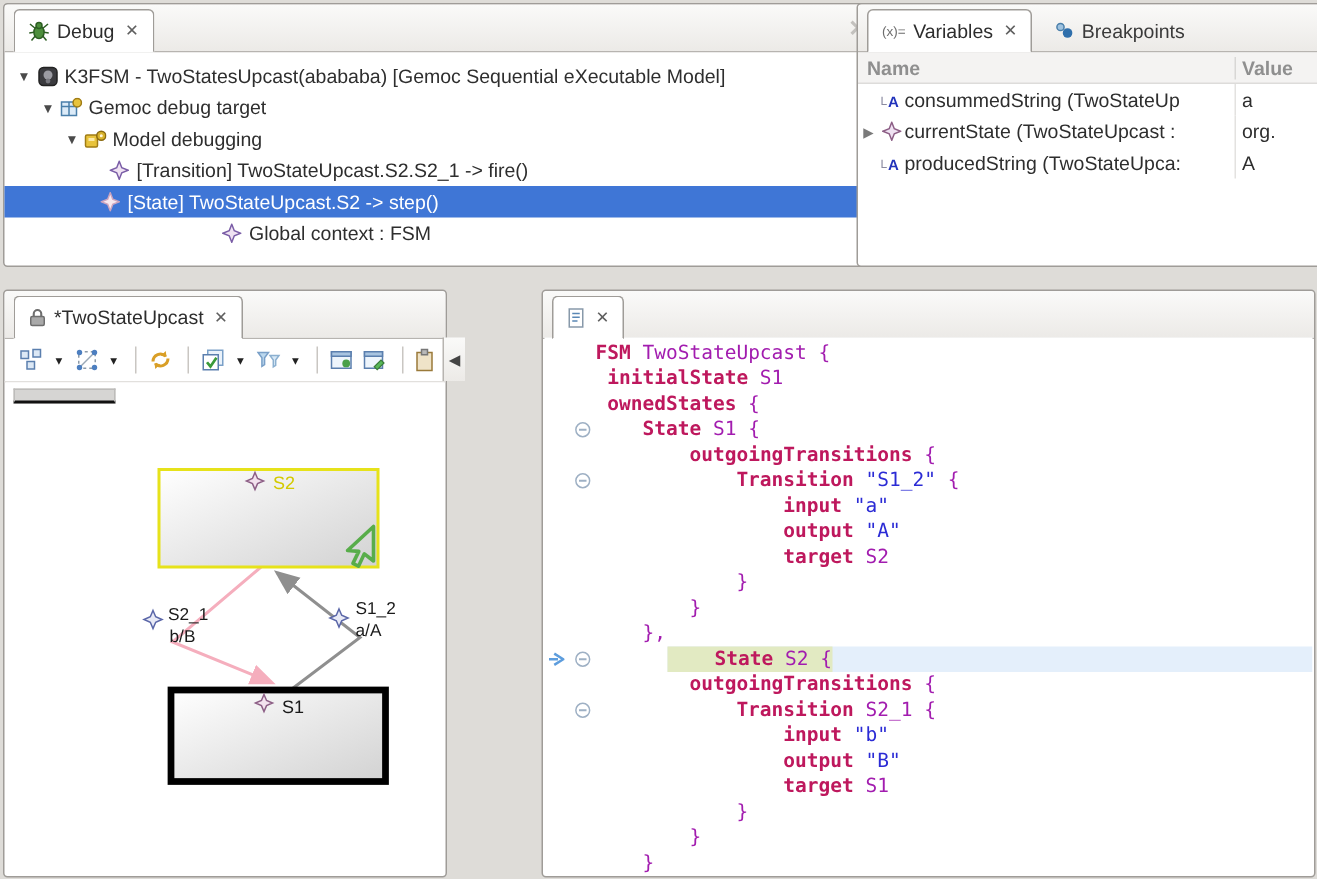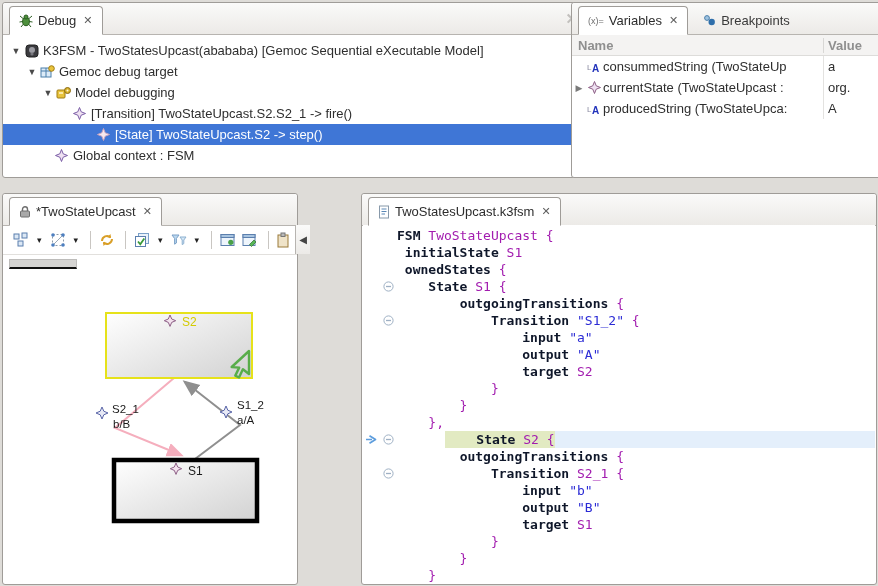--- a/index.html
+++ b/index.html
@@ -45,21 +45,21 @@
   #ruler-remnant{position:absolute;left:5px;top:4px;width:66px;height:7px;background:#d6d5d3;
     border:1px solid #bdbcba;border-bottom:2px solid #111;}
   
   #code-area{position:absolute;left:1px;top:31px;right:1px;bottom:1px;background:#fff;overflow:hidden;padding-top:2px;}
   .cl{display:flex;height:17px;line-height:17px;font-family:"DejaVu Sans Mono",monospace;font-size:13px;white-space:pre;}
   .ann{width:17px;flex:none;display:flex;align-items:center;justify-content:center;}
   .fold{width:17px;flex:none;display:flex;align-items:center;justify-content:center;}
   .txt{flex:1;color:#000;}
   .cl.current .txt{background:#e4effb;margin-left:48px;}
   .cl.current .green{background:#e2eac2;display:inline-block;}
-  .tok-kw{color:#0f172a;font-weight:bold;}
+  .tok-kw{color:#be185d;font-weight:bold;}
   .tok-str{color:#2b2bd5;}
   .tok-pl{color:#a21caf;}
   .mini-icon-bar{width:11px;height:4px;border:1px solid #4a4a4a;border-radius:1px;background:#fdfdfd;}
   .mini-icon-box{width:11px;height:10px;border:1px solid #4a4a4a;border-top:3px solid #4a4a4a;background:#fdfdfd;}
 </style>
 </head>
 <body>
 
 <div class="panel" id="debug-panel" style="left:2px;top:2px;width:678px;height:176px;">
   <div class="tabstrip">
@@ -130,30 +130,30 @@
       </div>
       <div class="tree-row" style="padding-left: 26px; margin-left: 28px;">
         <span class="tw"></span>
         <span class="icon">
           <svg width="13" height="13" viewBox="0 0 13 13">
             <path d="M6.5,0.5 L8.2,4.8 L12.5,6.5 L8.2,8.2 L6.5,12.5 L4.8,8.2 L0.5,6.5 L4.8,4.8 Z" fill="#efe2f2" stroke="#7b5ea7" stroke-width="1"></path>
           </svg>
         </span>
         <span class="lbl">[Transition] TwoStateUpcast.S2.S2_1 -&gt; fire()</span>
       </div>
-      <div class="tree-row sel" style="padding-left: 78px;">
+      <div class="tree-row sel" style="padding-left: 48px;">
         <span class="tw"></span>
         <span class="icon">
           <svg width="13" height="13" viewBox="0 0 13 13">
             <path d="M6.5,0.5 L8.2,4.8 L12.5,6.5 L8.2,8.2 L6.5,12.5 L4.8,8.2 L0.5,6.5 L4.8,4.8 Z" fill="#f7e8ef" stroke="#cba4be" stroke-width="1"></path>
           </svg>
         </span>
         <span class="lbl">[State] TwoStateUpcast.S2 -&gt; step()</span>
       </div>
-      <div class="tree-row" style="padding-left: 36px;">
+      <div class="tree-row" style="padding-left: 86px; margin-left: 43px;">
         <span class="tw"></span>
         <span class="icon">
           <svg width="13" height="13" viewBox="0 0 13 13">
             <path d="M6.5,0.5 L8.2,4.8 L12.5,6.5 L8.2,8.2 L6.5,12.5 L4.8,8.2 L0.5,6.5 L4.8,4.8 Z" fill="#efe2f2" stroke="#7b5ea7" stroke-width="1"></path>
           </svg>
         </span>
         <span class="lbl">Global context : FSM</span>
       </div>
     </div>
 </div>
@@ -371,21 +371,20 @@
   <div class="tabstrip">
     <div class="tab">
       <span class="icon">
         <svg width="12" height="14" viewBox="0 0 12 14">
           <rect x="1.5" y="1" width="9" height="12" fill="#fff" stroke="#8899aa"></rect>
           <line x1="3.5" y1="4" x2="8.5" y2="4" stroke="#5a87b5"></line>
           <line x1="3.5" y1="6.5" x2="8.5" y2="6.5" stroke="#5a87b5"></line>
           <line x1="3.5" y1="9" x2="7" y2="9" stroke="#5a87b5"></line>
         </svg>
       </span>
-      <span>TwoStatesUpcast.k3fsm</span>
       <span class="closex">✕</span>
     </div>
   </div>
   <div id="code-area">
     <div id="code-lines">
         <div class="cl"><span class="ann"></span><span class="fold"></span><span class="txt"><span class="tok-kw">FSM</span><span class="tok-pl"> TwoStateUpcast {</span></span></div>
         <div class="cl"><span class="ann"></span><span class="fold"></span><span class="txt"><span class="tok-pl"> </span><span class="tok-kw">initialState</span><span class="tok-pl"> S1</span></span></div>
         <div class="cl"><span class="ann"></span><span class="fold"></span><span class="txt"><span class="tok-pl"> </span><span class="tok-kw">ownedStates</span><span class="tok-pl"> {</span></span></div>
         <div class="cl"><span class="ann"></span><span class="fold"><svg width="11" height="11" viewBox="0 0 11 11">
               <circle cx="5.5" cy="5.5" r="4.6" fill="#fff" stroke="#9eb0c4"></circle>

